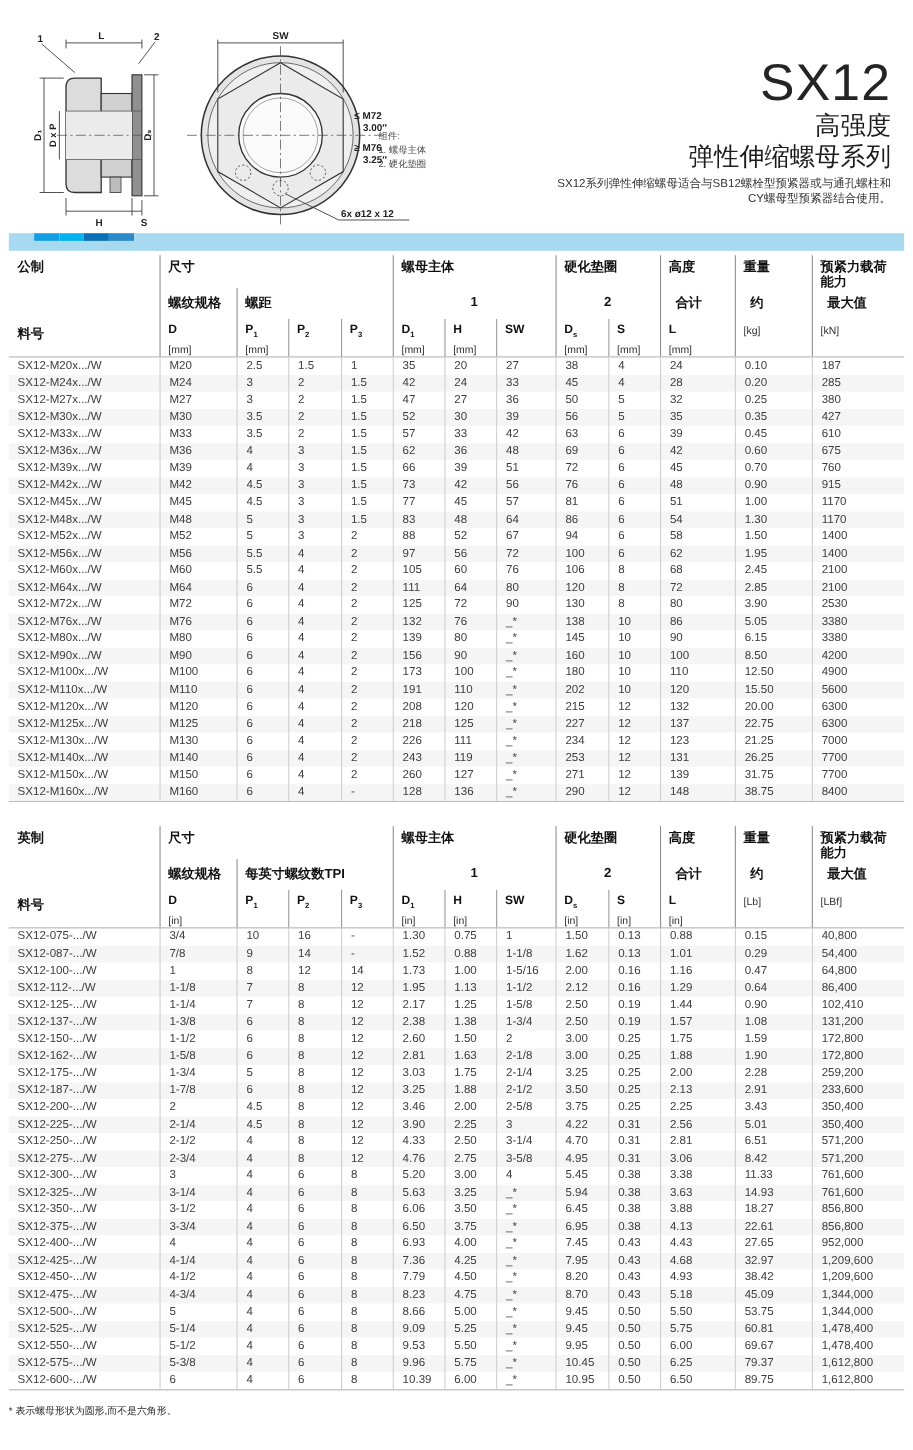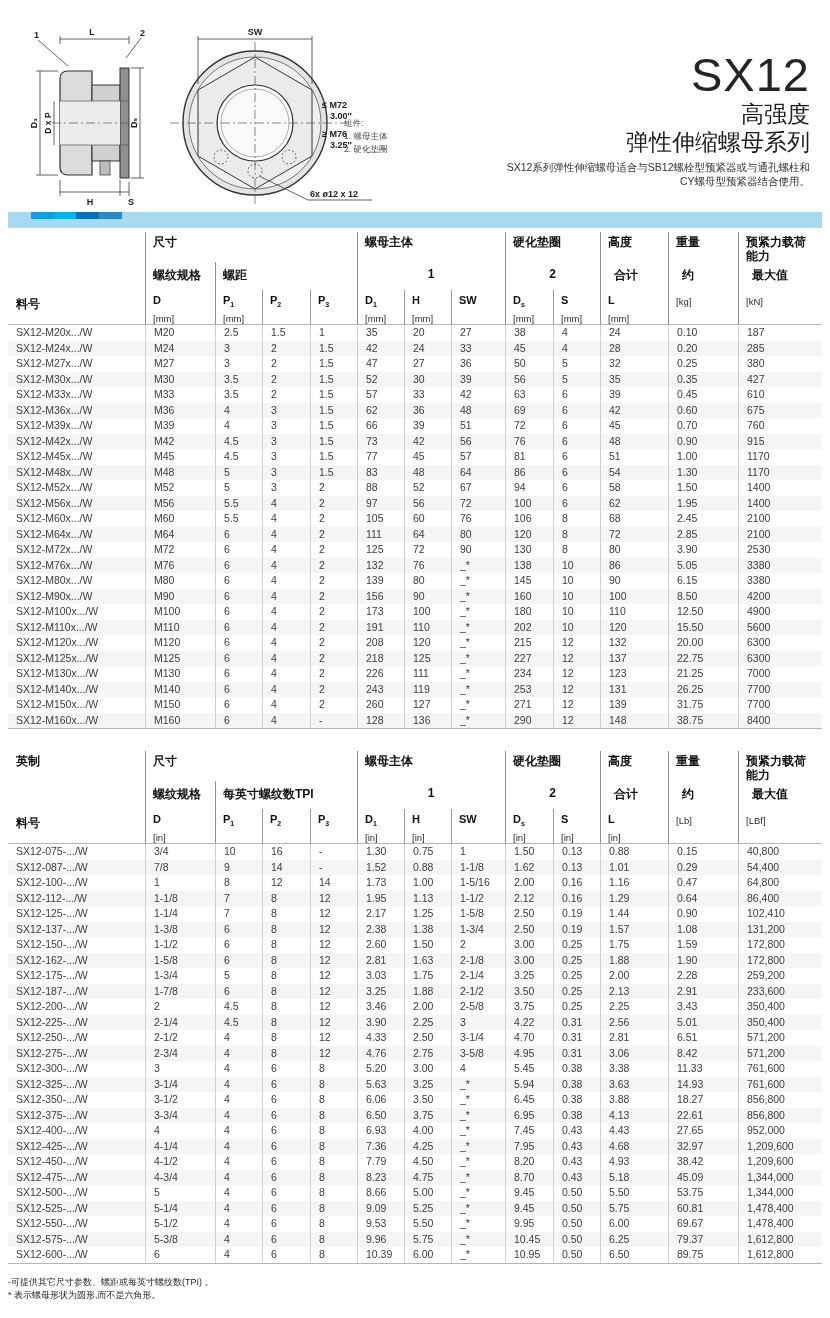--- a/index.html
+++ b/index.html
@@ -185,20 +185,21 @@
     <i class="vs" style="left:592px"></i>
       <i class="vs" style="left:660px"></i>
       <i class="vs" style="left:730px"></i>
     <i class="vs m" style="left:207px"></i>
     <i class="vs s" style="left:254px"></i>
       <i class="vs s" style="left:302px"></i>
       <i class="vs s" style="left:396px"></i>
     <i class="vs s" style="left:443px"></i>
       <i class="vs s" style="left:545px"></i>
 
+    <div class="hg r1 g1">公制</div>
     <div class="hg r1 sp2-6">尺寸</div>
     <div class="hg r1 sp6-9">螺母主体</div>
     <div class="hg r1 sp9-11">硬化垫圈</div>
     <div class="hg r1 g11">高度</div>
     <div class="hg r1 g12">重量</div>
     <div class="hg r1 g13">
       <div>预紧力载荷</div>
         <div>能力</div>
     </div>
 
@@ -1143,15 +1144,14 @@
         <div class="tcell">10.95</div>
         <div class="tcell">0.50</div>
         <div class="tcell">6.50</div>
         <div class="tcell">89.75</div>
         <div class="tcell">1,612,800</div>
       </div>
     </div>
 </section>
 
 <footer class="notes">
-  <div>-可提供其它尺寸参数、螺距或每英寸螺纹数(TPI) 。</div>
   <div>* 表示螺母形状为圆形,而不是六角形。</div>
 </footer>
 
 </body></html>

